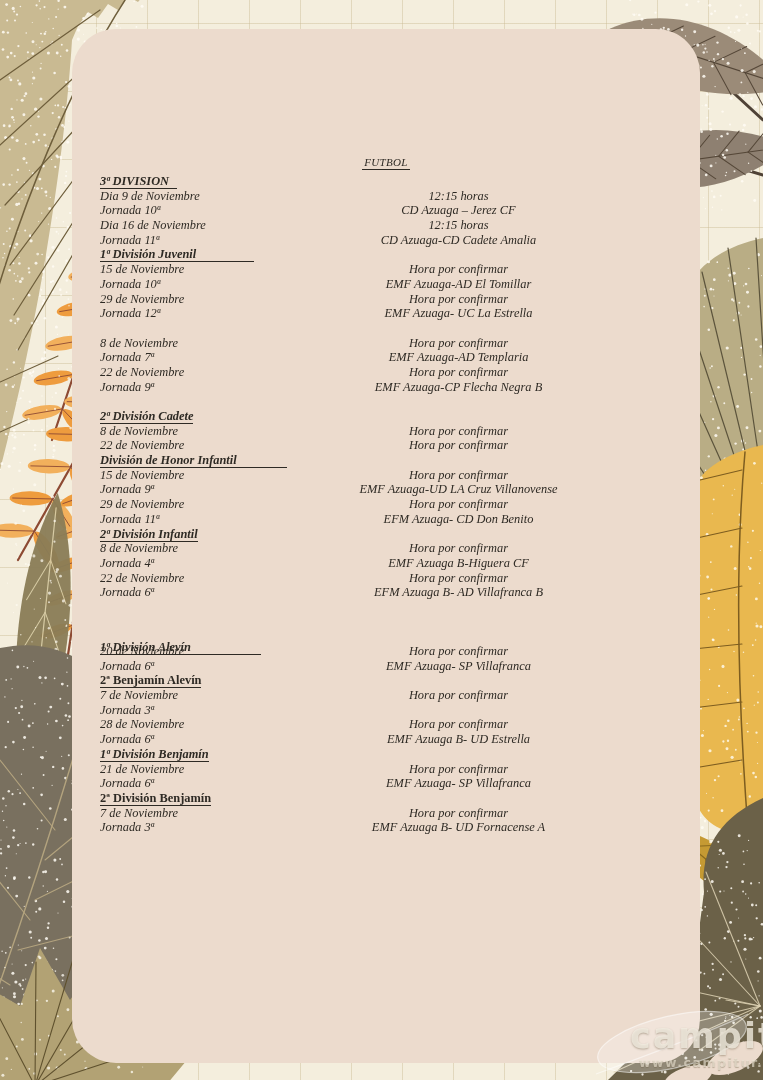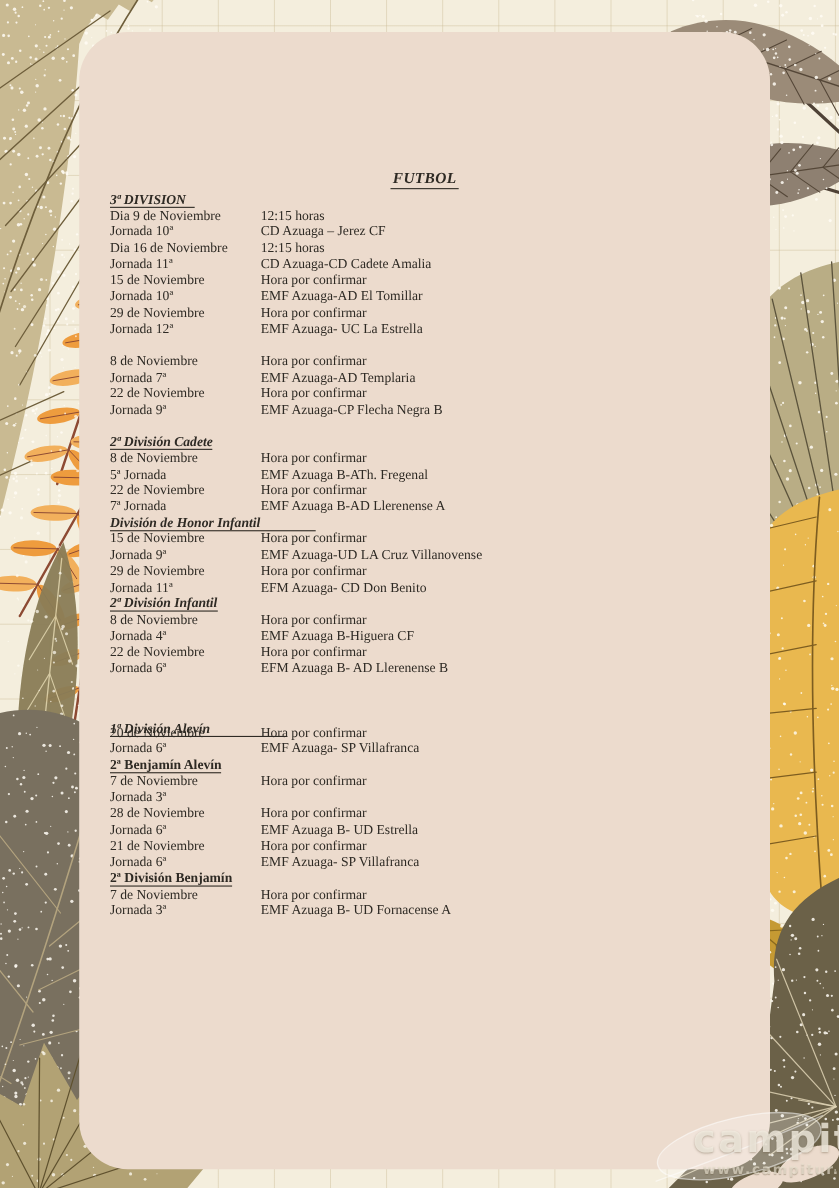--- a/index.html
+++ b/index.html
@@ -30,36 +30,36 @@
     color:var(--text,#2e2a24);
   }
   .content{
     position:absolute;left:28px;top:126px;right:20px;
     font-size:12.4px;line-height:14.7px;
   }
   .title-line{
     height:19px;text-align:center;margin-left:-8px;
   }
   .title{
-    font-weight:bold;font-style:italic;
-    font-size:14px;letter-spacing:.3px;
+    font-weight:normal;font-style:italic;
+    font-size:11px;letter-spacing:.3px;
     border-bottom:1.4px solid currentColor;
     padding:0 2px 0.5px 2px;
   }
   .hline{height:14.7px;}
   .heading{
     display:inline-block;
     font-weight:bold;
     border-bottom:1.5px solid currentColor;
     line-height:13px;
   }
   .heading.italic{font-style:italic;}
-  .row{display:flex;height:14.7px;}
+  .row{display:flex;height:14.7px;font-style:italic;}
   .row .l{width:137px;flex:none;}
-  .row .r{flex:1;}
+  .row .r{flex:1;text-align:center;}
   .wm{
     position:absolute;left:630px;top:1018px;z-index:4;
     font-family:"DejaVu Sans", sans-serif;
     pointer-events:none;
   }
   .wm-big{
     font-size:35px;font-weight:700;letter-spacing:2px;
     color:rgba(243,238,227,0.78);
     text-shadow:0 1px 2px rgba(110,95,70,0.45);
     line-height:36px;
@@ -1858,20 +1858,21 @@
           <span class="r" data-name="row-match">CD Azuaga – Jerez CF</span>
         </div>
         <div class="row" data-name="schedule-row">
           <span class="l" data-name="row-date">Dia 16 de Noviembre</span>
           <span class="r" data-name="row-match">12:15 horas</span>
         </div>
         <div class="row" data-name="schedule-row">
           <span class="l" data-name="row-date">Jornada 11ª</span>
           <span class="r" data-name="row-match">CD Azuaga-CD Cadete Amalia</span>
         </div>
+        <div class="hline" data-name="section-heading-line"><span class="heading italic" data-name="section-heading" style="padding-right: 58px;">1ª División Juvenil</span></div>
         <div class="row" data-name="schedule-row">
           <span class="l" data-name="row-date">15 de Noviembre</span>
           <span class="r" data-name="row-match">Hora por confirmar</span>
         </div>
         <div class="row" data-name="schedule-row">
           <span class="l" data-name="row-date">Jornada 10ª</span>
           <span class="r" data-name="row-match">EMF Azuaga-AD El Tomillar</span>
         </div>
         <div class="row" data-name="schedule-row">
           <span class="l" data-name="row-date">29 de Noviembre</span>
@@ -1898,31 +1899,23 @@
           <span class="l" data-name="row-date">Jornada 9ª</span>
           <span class="r" data-name="row-match">EMF Azuaga-CP Flecha Negra B</span>
         </div>
         <div data-name="blank-line" style="height: 14.7px;"></div>
         <div class="hline" data-name="section-heading-line"><span class="heading italic" data-name="section-heading">2ª División Cadete</span></div>
         <div class="row" data-name="schedule-row">
           <span class="l" data-name="row-date">8 de Noviembre</span>
           <span class="r" data-name="row-match">Hora por confirmar</span>
         </div>
         <div class="row" data-name="schedule-row">
-          <span class="l" data-name="row-date">5ª Jornada</span>
-          <span class="r" data-name="row-match">EMF Azuaga B-ATh. Fregenal</span>
-        </div>
-        <div class="row" data-name="schedule-row">
           <span class="l" data-name="row-date">22 de Noviembre</span>
           <span class="r" data-name="row-match">Hora por confirmar</span>
         </div>
-        <div class="row" data-name="schedule-row">
-          <span class="l" data-name="row-date">7ª Jornada</span>
-          <span class="r" data-name="row-match">EMF Azuaga B-AD Llerenense A</span>
-        </div>
         <div class="hline" data-name="section-heading-line"><span class="heading italic" data-name="section-heading" style="padding-right: 50px;">División de Honor Infantil</span></div>
         <div class="row" data-name="schedule-row">
           <span class="l" data-name="row-date">15 de Noviembre</span>
           <span class="r" data-name="row-match">Hora por confirmar</span>
         </div>
         <div class="row" data-name="schedule-row">
           <span class="l" data-name="row-date">Jornada 9ª</span>
           <span class="r" data-name="row-match">EMF Azuaga-UD LA Cruz Villanovense</span>
         </div>
         <div class="row" data-name="schedule-row">
@@ -1941,21 +1934,21 @@
         <div class="row" data-name="schedule-row">
           <span class="l" data-name="row-date">Jornada 4ª</span>
           <span class="r" data-name="row-match">EMF Azuaga B-Higuera CF</span>
         </div>
         <div class="row" data-name="schedule-row">
           <span class="l" data-name="row-date">22 de Noviembre</span>
           <span class="r" data-name="row-match">Hora por confirmar</span>
         </div>
         <div class="row" data-name="schedule-row">
           <span class="l" data-name="row-date">Jornada 6ª</span>
-          <span class="r" data-name="row-match">EFM Azuaga B- AD Llerenense B</span>
+          <span class="r" data-name="row-match">EFM Azuaga B- AD Villafranca B</span>
         </div>
         <div data-name="blank-line" style="height: 14.7px;"></div>
         <div data-name="blank-line" style="height: 14.7px;"></div>
         <div class="hline" data-name="section-heading-line"><span class="heading italic" data-name="section-heading" style="padding-right: 70px; margin-top: 12px;">1ª División Alevín</span></div>
         <div class="row" data-name="schedule-row">
           <span class="l" data-name="row-date">20 de Noviembre</span>
           <span class="r" data-name="row-match">Hora por confirmar</span>
         </div>
         <div class="row" data-name="schedule-row">
           <span class="l" data-name="row-date">Jornada 6ª</span>
@@ -1970,20 +1963,21 @@
           <span class="l" data-name="row-date">Jornada 3ª</span>
         </div>
         <div class="row" data-name="schedule-row">
           <span class="l" data-name="row-date">28 de Noviembre</span>
           <span class="r" data-name="row-match">Hora por confirmar</span>
         </div>
         <div class="row" data-name="schedule-row">
           <span class="l" data-name="row-date">Jornada 6ª</span>
           <span class="r" data-name="row-match">EMF Azuaga B- UD Estrella</span>
         </div>
+        <div class="hline" data-name="section-heading-line"><span class="heading italic" data-name="section-heading">1ª División Benjamín</span></div>
         <div class="row" data-name="schedule-row">
           <span class="l" data-name="row-date">21 de Noviembre</span>
           <span class="r" data-name="row-match">Hora por confirmar</span>
         </div>
         <div class="row" data-name="schedule-row">
           <span class="l" data-name="row-date">Jornada 6ª</span>
           <span class="r" data-name="row-match">EMF Azuaga- SP Villafranca</span>
         </div>
         <div class="hline" data-name="section-heading-line"><span class="heading" data-name="section-heading">2ª División Benjamín</span></div>
         <div class="row" data-name="schedule-row">

